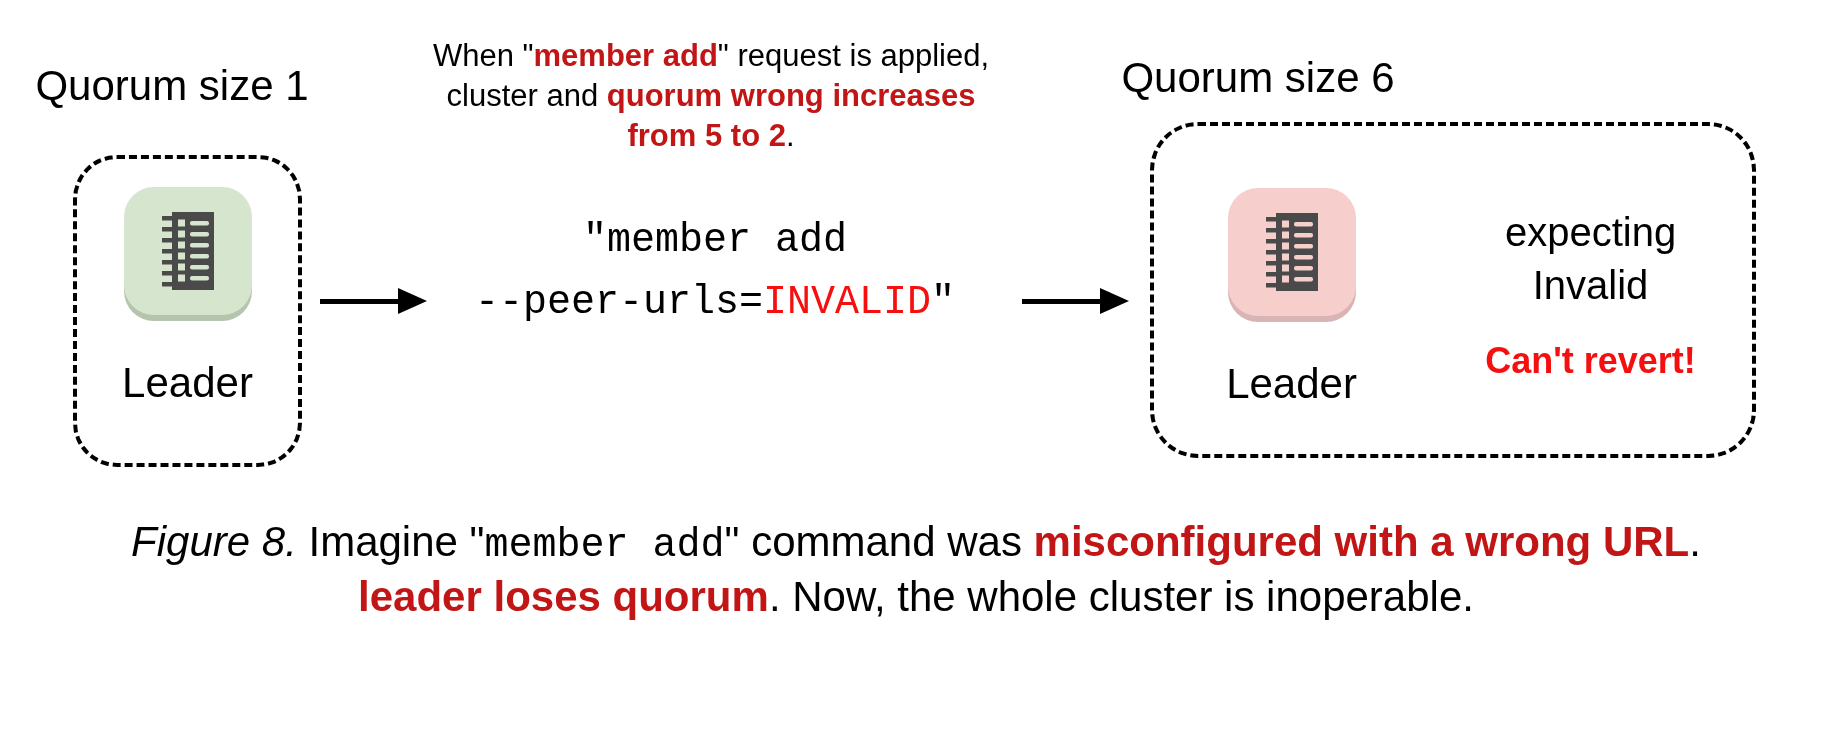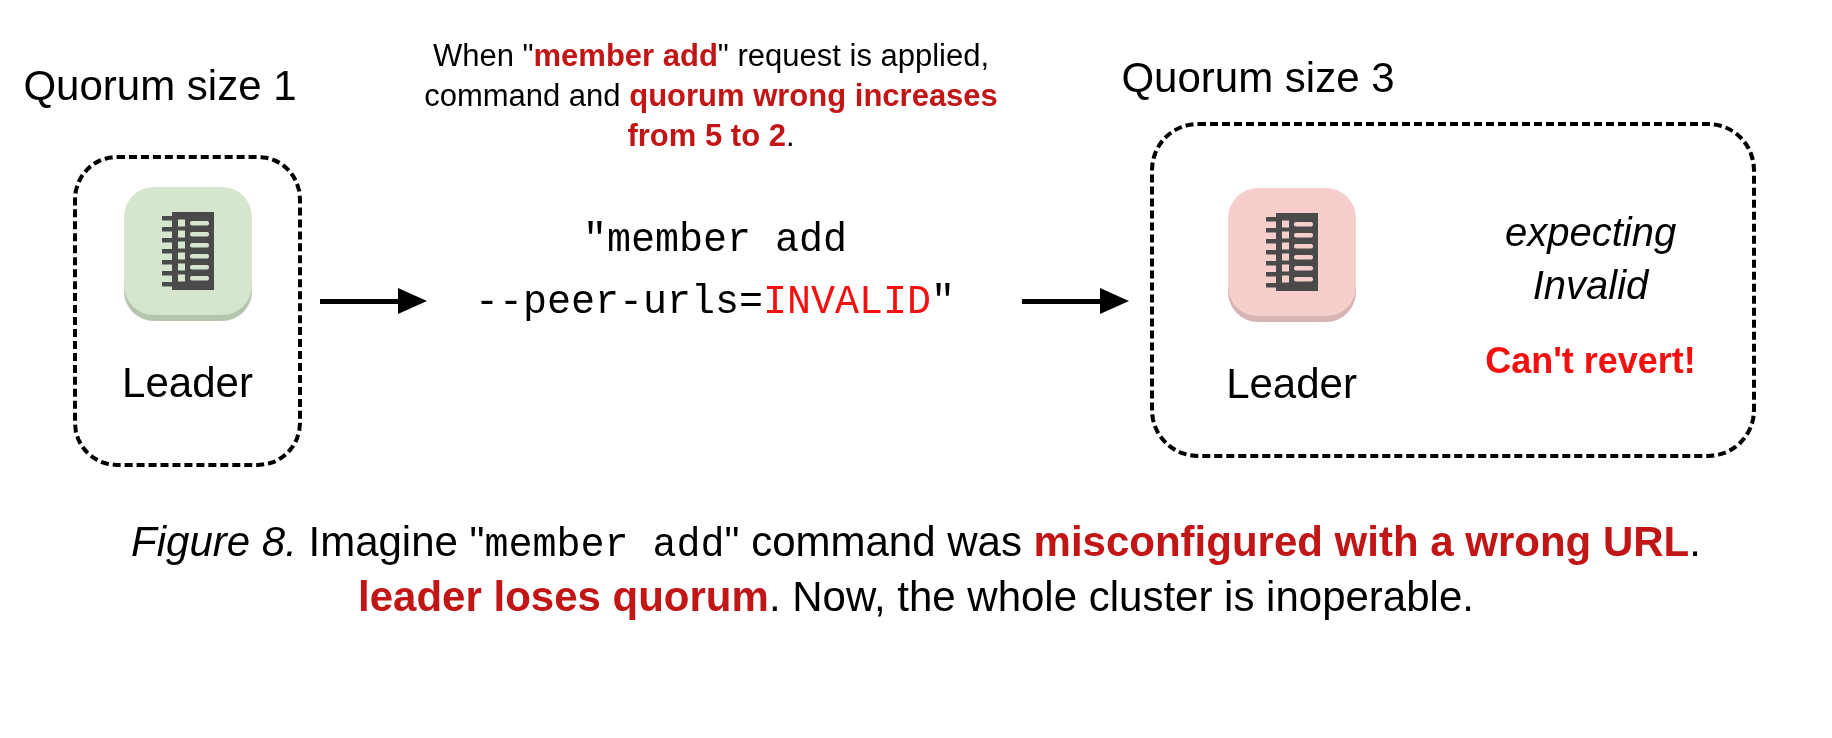--- a/index.html
+++ b/index.html
@@ -1,21 +1,21 @@
 <!DOCTYPE html>
 <html><head>
 <meta charset="utf-8">
 <style>
   html,body { margin:0; padding:0; background:#ffffff; }
   #stage {
     position:relative; width:1832px; height:738px; background:#ffffff;
     font-family:"Liberation Sans", sans-serif; color:#000; overflow:hidden;
   }
   .heading { position:absolute; font-size:42px; text-align:center; }
-  #heading-left  { left:12px;  top:62px; width:296px; }
+  #heading-left  { left:24px;  top:62px; width:296px; }
   #heading-right { left:1090px; top:54px; width:336px; }
 
   
   #annotation { position:absolute; left:356px; top:36px; width:710px;
     text-align:center; font-size:31px; line-height:40px; }
   .red-b { color:#c21616; font-weight:bold; }
 
   
   .cluster-box { position:absolute; border:4px dashed #000; box-sizing:border-box; }
   #left-box  { left:73px; top:155px; width:229px; height:312px; border-radius:44px;
@@ -26,21 +26,21 @@
   .rb-right { width:54%; display:flex; flex-direction:column; align-items:center; justify-content:center; box-sizing:border-box; padding-top:8px; }
 
   
   .node-tile { width:128px; height:128px; border-radius:30px;
     display:flex; align-items:center; justify-content:center; }
   .tile-green { background:#d6e5ce; box-shadow:0 6px 0 #b5c5ad; }
   .tile-pink  { background:#f6cfcd; box-shadow:0 6px 0 #d8b4b4; }
   .node-label { font-size:42px; margin-top:44px; }
 
   
-  .expect { font-style:italic; font-size:40px; line-height:53px; text-align:center; }
+  .expect { font-size:40px; line-height:53px; text-align:center; }
   .warning { margin-top:28px; font-size:36px; font-weight:bold; color:#f50f0f; }
 
   
   #command { position:absolute; left:408px; top:210px; width:614px; text-align:center;
     font-family:"Liberation Mono", monospace; font-size:40px; line-height:62px; }
   .red-mono { color:#f50f0f; }
 
   
   .arrow { position:absolute; height:5px; background:#000; }
   .arrow::after { content:""; position:absolute; right:-29px; top:-11px;
@@ -54,25 +54,25 @@
     font-size:42px; line-height:51px; }
   .fig-label { font-style:italic; }
   .cap-code { font-family:"Liberation Mono", monospace; font-size:40px; }
 </style>
 </head>
 <body>
 
 <div id="stage">
 
   <div id="heading-left" class="heading">Quorum size 1</div>
-  <div id="heading-right" class="heading">Quorum size 3</div>
+  <div id="heading-right" class="heading">Quorum size 6</div>
 
   <div id="annotation">
     <span>When "</span><span class="red-b">member add</span><span>" request is applied,</span><br>
-    <span>command and </span><span class="red-b">quorum wrong increases</span><br>
+    <span>cluster and </span><span class="red-b">quorum wrong increases</span><br>
     <span class="red-b">from 5 to 2</span><span>.</span>
   </div>
 
   <div id="left-box" class="cluster-box">
     <div class="node-tile tile-green">
       <svg width="100" height="100" viewBox="0 0 100 100">
         <rect x="34" y="11" width="42" height="78" fill="#4a4a4a"></rect>
         <rect x="24" y="15" width="10" height="4.5" fill="#4a4a4a"></rect>
         <rect x="24" y="26" width="10" height="4.5" fill="#4a4a4a"></rect>
         <rect x="24" y="37" width="10" height="4.5" fill="#4a4a4a"></rect>

